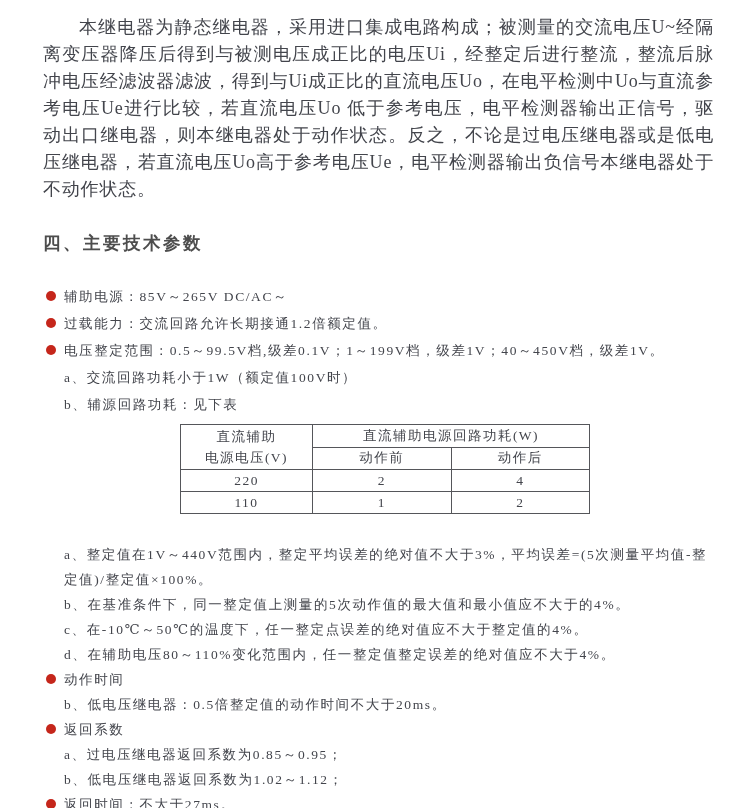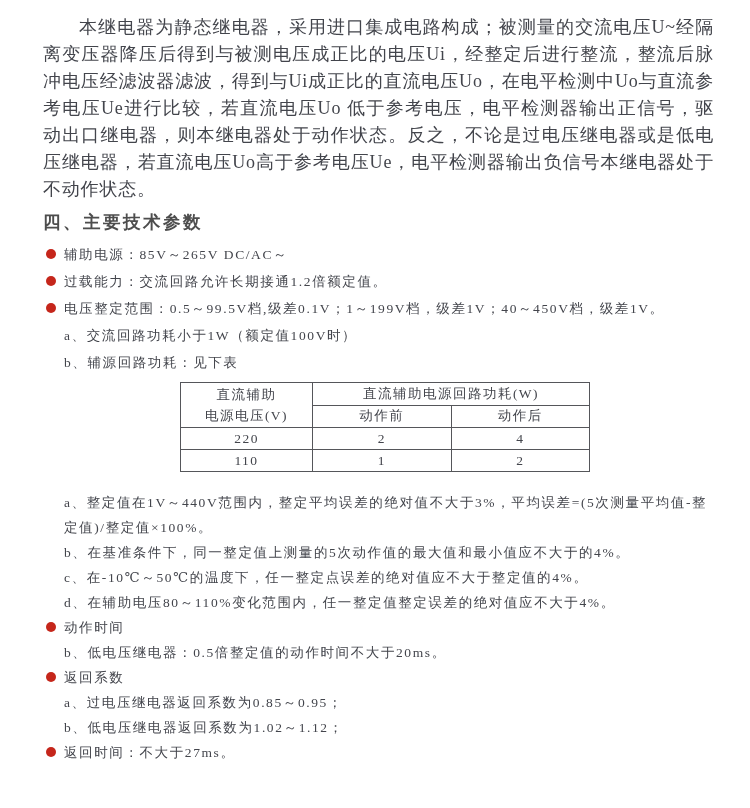--- a/index.html
+++ b/index.html
@@ -18,24 +18,24 @@
     text-indent:2em;
     color:var(--text,#43454c);
   }
 
   .heading {
     font-family:Liberation Serif, serif;
     font-size:17.5px;
     font-weight:700;
     letter-spacing:2.5px;
     color:var(--heading,#4d4d4d);
-    margin-top:7px;
+    margin-top:28px;
   }
 
-  .list { margin-top:7px; padding-left:3px; }
+  .list { margin-top:28px; padding-left:3px; }
   .li {
     position:relative;
     padding-left:18px;
     font-size:13.5px;
     letter-spacing:1.6px;
     color:var(--text,#43454c);
   }
   .grp-a .li { line-height:27px; }
   .grp-b .li { line-height:25px; }
   .li .dot {

